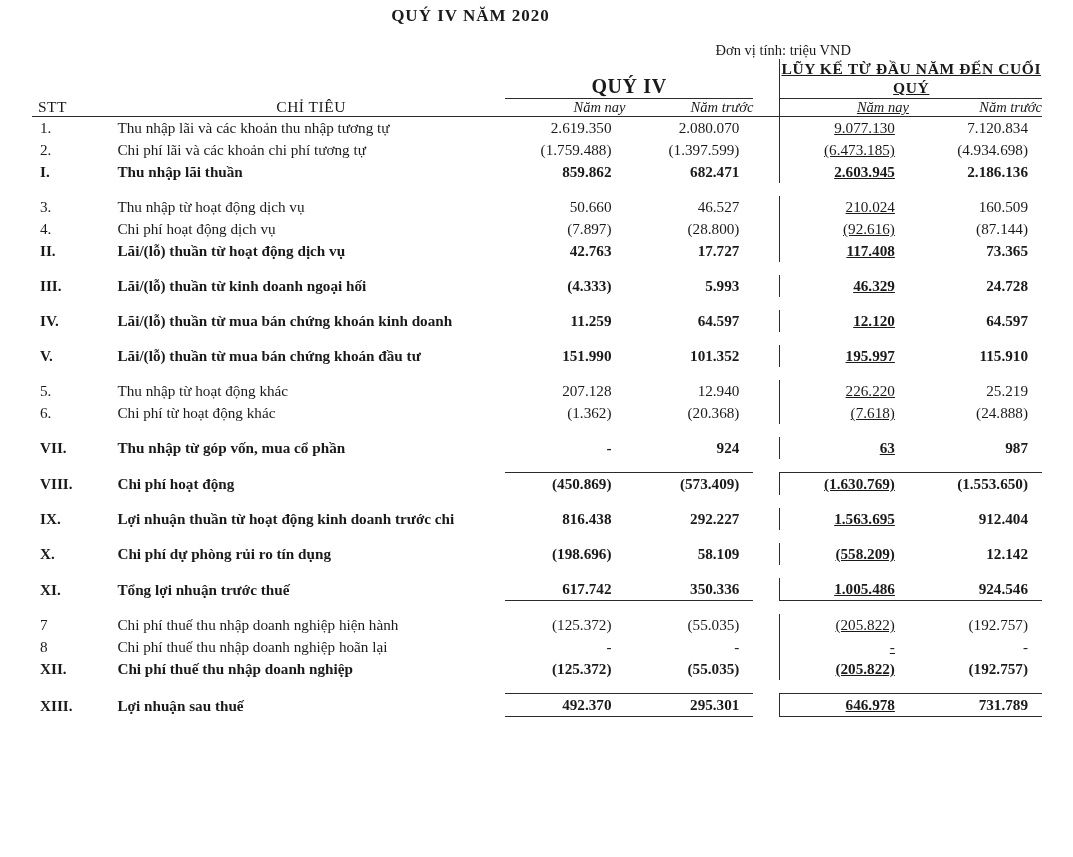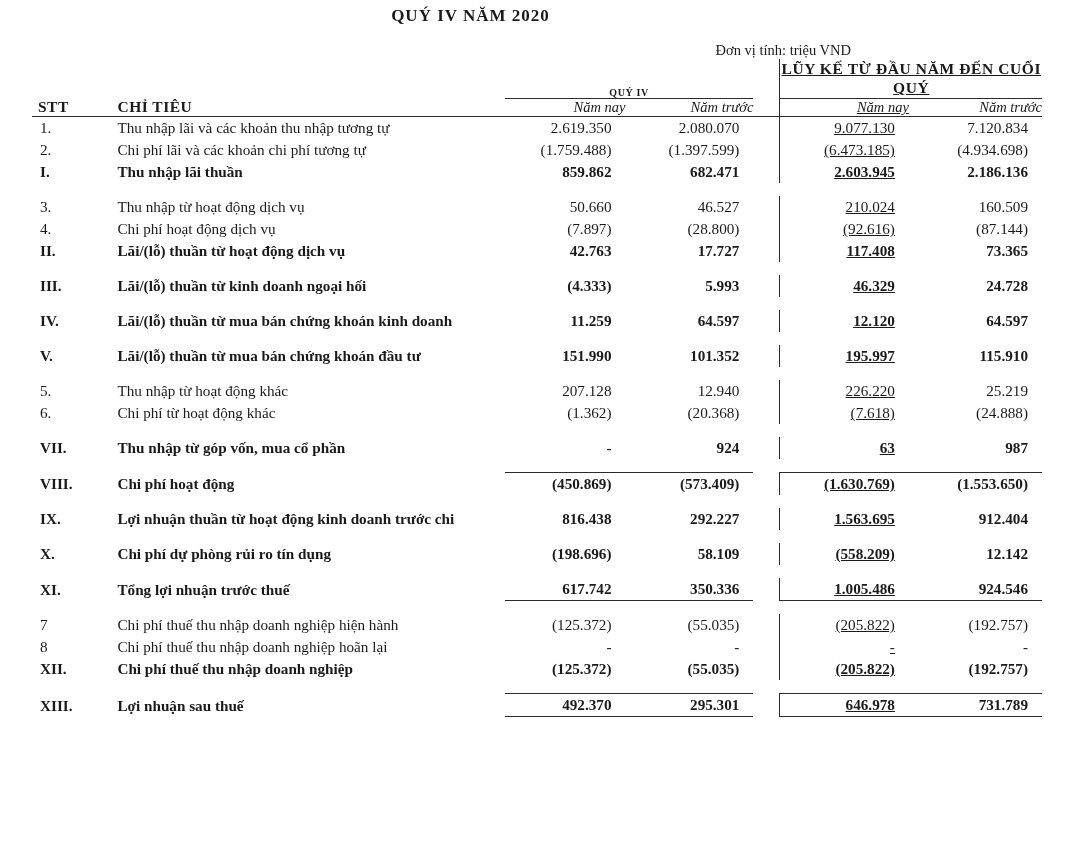--- a/index.html
+++ b/index.html
@@ -52,43 +52,43 @@
   .col-item { width: 400px; }
   .col-n1 { width: 118px; }
   .col-n2 { width: 125px; }
   .col-gap { width: 26px; }
   .col-n3 { width: 126px; }
   .col-n4 { width: 130px; }
 
   .hdr-group {
     text-align: center;
     font-weight: bold;
-    font-size: 10px;
+    font-size: 20px;
     letter-spacing: 0.6px;
     padding-bottom: 4px;
   }
   .hdr-group.multi {
     line-height: 1.25;
     font-size: 15.5px;
   }
   .hdr-sub {
     text-align: right;
     font-size: 14.5px;
     padding-top: 3px;
     padding-bottom: 5px;
     font-style: italic;
   }
   .hdr-label {
-    font-weight: bold;
+    font-weight: normal;
     font-size: 15.5px;
     letter-spacing: 0.5px;
     padding-bottom: 5px;
   }
   .hdr-label.stt { text-align: left; padding-left: 6px;}
-  .hdr-label.item { text-align: left; padding-left: 22px;}
+  .hdr-label.item { text-align: center; padding-left: 22px;}
 
   .rule-top { border-top: 1px solid #2b2b2b; }
   .rule-bot { border-bottom: 1px solid #2b2b2b; }
   .vrule { border-left: 1px solid #2b2b2b; text-decoration: underline; }
 
   tr.data td {
     padding-top: 2px;
     padding-bottom: 2px;
     font-size: 15.2px;
   }

